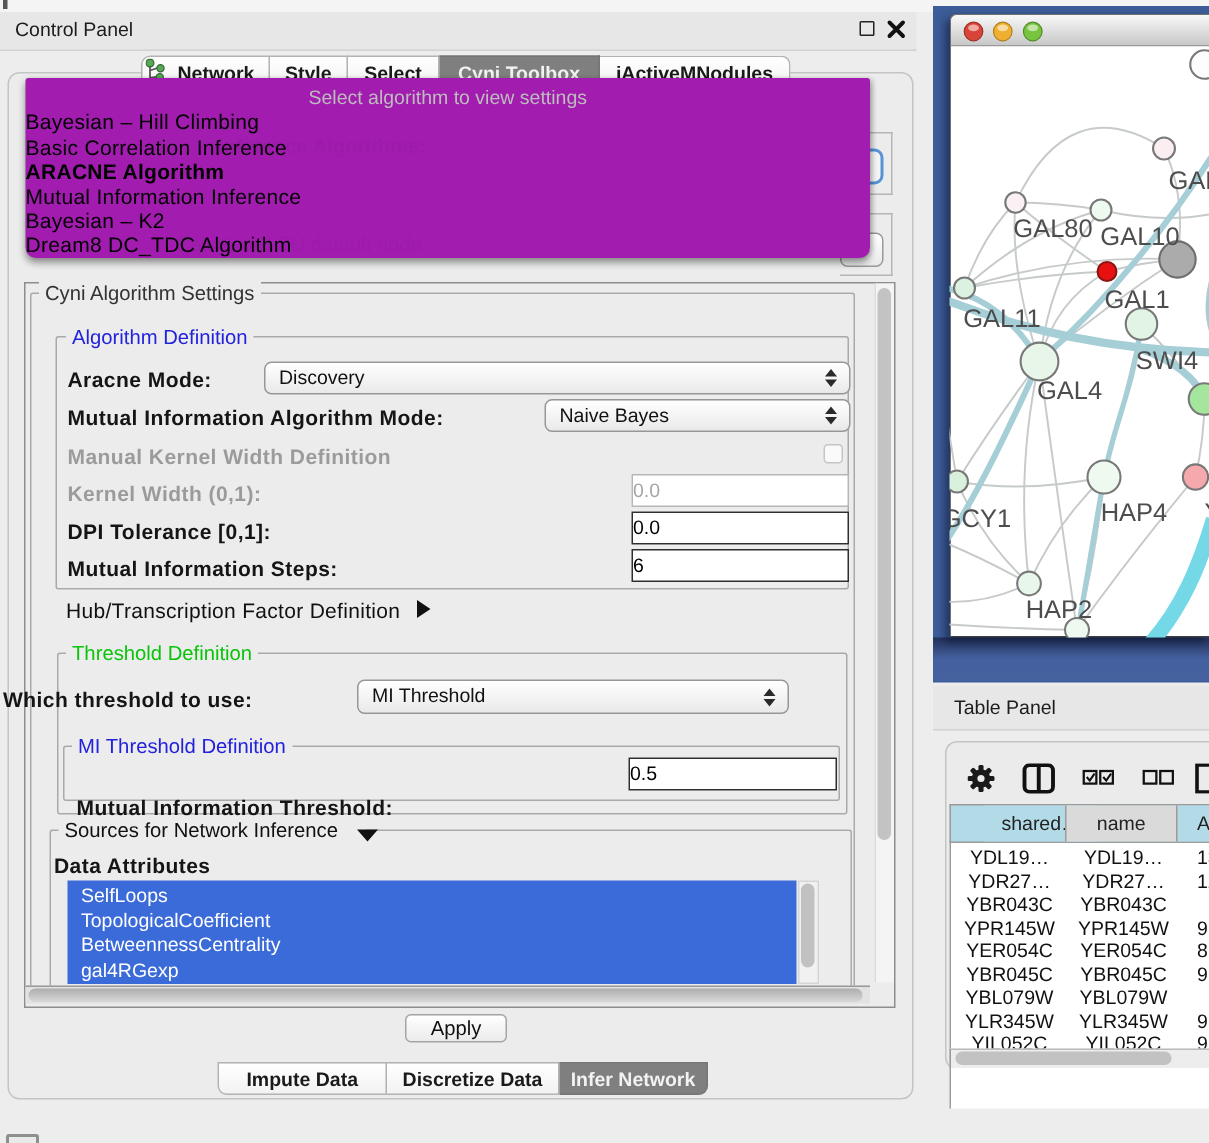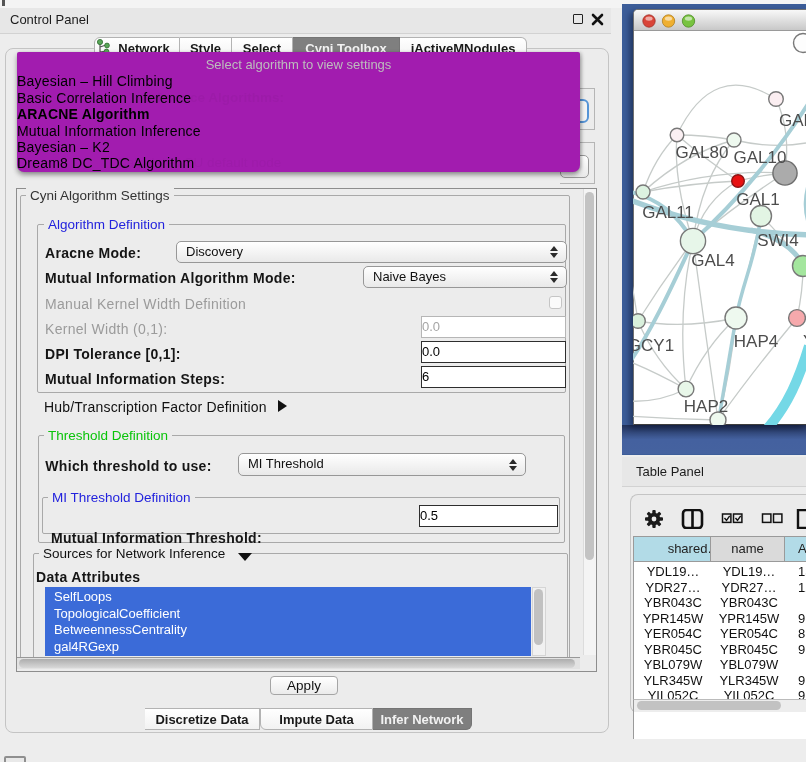--- a/index.html
+++ b/index.html
@@ -1,20 +1,20 @@
 <!DOCTYPE html>
 <html><head>
 <meta charset="utf-8">
 <style>
 *{margin:0;padding:0;box-sizing:border-box}
 html,body{width:806px;height:762px;overflow:hidden;background:#ededed;
   font-family:"Liberation Sans",sans-serif;position:relative}
 .ab{position:absolute}
 .lbl{font-size:14px;font-weight:bold;color:#151515;white-space:nowrap;letter-spacing:0.3px}
-.glbl{font-size:14px;font-weight:normal;color:#9b9b9b;white-space:nowrap;letter-spacing:0.3px}
+.glbl{font-size:14px;font-weight:bold;color:#9b9b9b;white-space:nowrap;letter-spacing:0.3px}
 .combo{border:1px solid #979797;border-radius:5px;background:linear-gradient(#ffffff,#e9e9e9);
   font-size:13px;color:#111;line-height:20px;padding-left:9px;white-space:nowrap}
 .arr{position:absolute;right:8px;top:50%;transform:translateY(-50%);width:8px}
 .arr .up,.arr .dn{display:block;width:0;height:0;border-left:4px solid transparent;border-right:4px solid transparent}
 .arr .up{border-bottom:5px solid #2a2a2a;margin-bottom:2px}
 .arr .dn{border-top:5px solid #2a2a2a}
 .fld{background:#fff;font-size:13px;text-align:left;padding-right:6px;line-height:20px}
 .group{border:1px solid #a9a9a9;border-radius:2px}
 .gtitle{position:absolute;top:-8px;left:5px;background:#ececec;padding:0 4px;font-size:13.5px;white-space:nowrap}
 .tab{height:22px;line-height:21px;background:linear-gradient(#ffffff,#f2f2f2);
@@ -90,21 +90,21 @@
 <div class="ab lbl" style="left:45px;top:346px">DPI Tolerance [0,1]:</div>
 <div class="ab fld" style="left:421px;top:341px;width:145px;height:22px;border:1px solid #2e2e2e;color:#000">0.0</div>
 <div class="ab lbl" style="left:45px;top:371px">Mutual Information Steps:</div>
 <div class="ab fld" style="left:421px;top:366px;width:145px;height:22px;border:1px solid #2e2e2e;color:#000">6</div>
 <div class="ab" style="left:44px;top:399px;font-size:14px;letter-spacing:0.2px;color:#111">Hub/Transcription Factor Definition</div>
 <div class="ab" style="left:278px;top:400px;width:0;height:0;border-left:9px solid #111;border-top:6px solid transparent;border-bottom:6px solid transparent"></div>
 
 <div class="ab group" style="left:38px;top:435px;width:527px;height:108px">
  <span class="gtitle" style="color:#09c409">Threshold Definition</span>
 </div>
-<div class="ab lbl" style="left:12px;top:458px;width:233px;text-align:center">Which threshold to use:</div>
+<div class="ab lbl" style="left:2px;top:458px;width:233px;text-align:left">Which threshold to use:</div>
 <div class="ab combo" style="left:238px;top:453px;width:288px;height:23px">MI Threshold
  <span class="arr">
       <span class="up"></span>
       <span class="dn"></span>
     </span></div>
 
 <div class="ab group" style="left:42px;top:497px;width:518px;height:37px">
  <span class="gtitle" style="color:#2222dd">MI Threshold Definition</span>
 </div>
 <div class="ab lbl" style="left:51px;top:530px">Mutual Information Threshold:</div>
@@ -121,22 +121,22 @@
 </div>
 <div class="ab" style="left:532px;top:587px;width:14px;height:69px;background:#f1f1f1;border:1px solid #d5d5d5"></div>
 <div class="ab" style="left:534px;top:589px;width:9px;height:56px;background:#c1c1c1;border-radius:5px"></div>
 
 <div class="ab" style="left:17px;top:657px;width:563px;height:12px;background:#e2e2e2;border-top:1px solid #989898"></div>
 <div class="ab" style="left:19px;top:659px;width:556px;height:9px;border-radius:5px;background:linear-gradient(#adadad,#d8d8d8)"></div>
 
 <div class="ab" style="left:270px;top:676px;width:68px;height:19px;border:1px solid #a5a5a5;border-radius:4px;background:linear-gradient(#ffffff,#ebebeb);text-align:center;font-size:13.5px;line-height:17px;color:#111">Apply</div>
 
 <div class="ab" style="left:145px;top:708px;height:22px">
+ <div class="tab" style="width:113px;border-left:1px solid #b3b3b3;border-radius:0 0 0 6px;font-weight:bold">Impute Data</div>
  <div class="tab" style="width:115px;font-weight:bold">Discretize Data</div>
- <div class="tab" style="width:113px;border-left:1px solid #b3b3b3;border-radius:0 0 0 6px;font-weight:bold">Impute Data</div>
  <div class="tab tabsel" style="width:99px;border-radius:0 0 6px 0">Infer Network</div>
 </div>
 
 <div class="ab" style="left:4px;top:756px;width:22px;height:12px;border:2px solid #8f8f8f;border-radius:2px;background:#e9e9e9"></div>
 
 <div class="ab" style="left:17px;top:52px;width:563px;height:120px;background:#a21caf;border-radius:2px 2px 7px 7px;box-shadow:0 3px 5px rgba(0,0,0,0.38),2px 0 3px rgba(0,0,0,0.12)">
  <div style="position:absolute;left:0;top:5px;width:100%;text-align:center;font-size:13px;color:#bdbdbd">Select algorithm to view settings</div>
  <div style="position:absolute;left:128px;top:38px;font-size:13.5px;font-weight:bold;color:rgba(0,0,0,0.035);white-space:nowrap">Inference Algorithms:</div>
  <div style="position:absolute;left:100px;top:103px;font-size:13.5px;color:rgba(0,0,0,0.03);white-space:nowrap">Calculated SU default node</div>
 </div>

